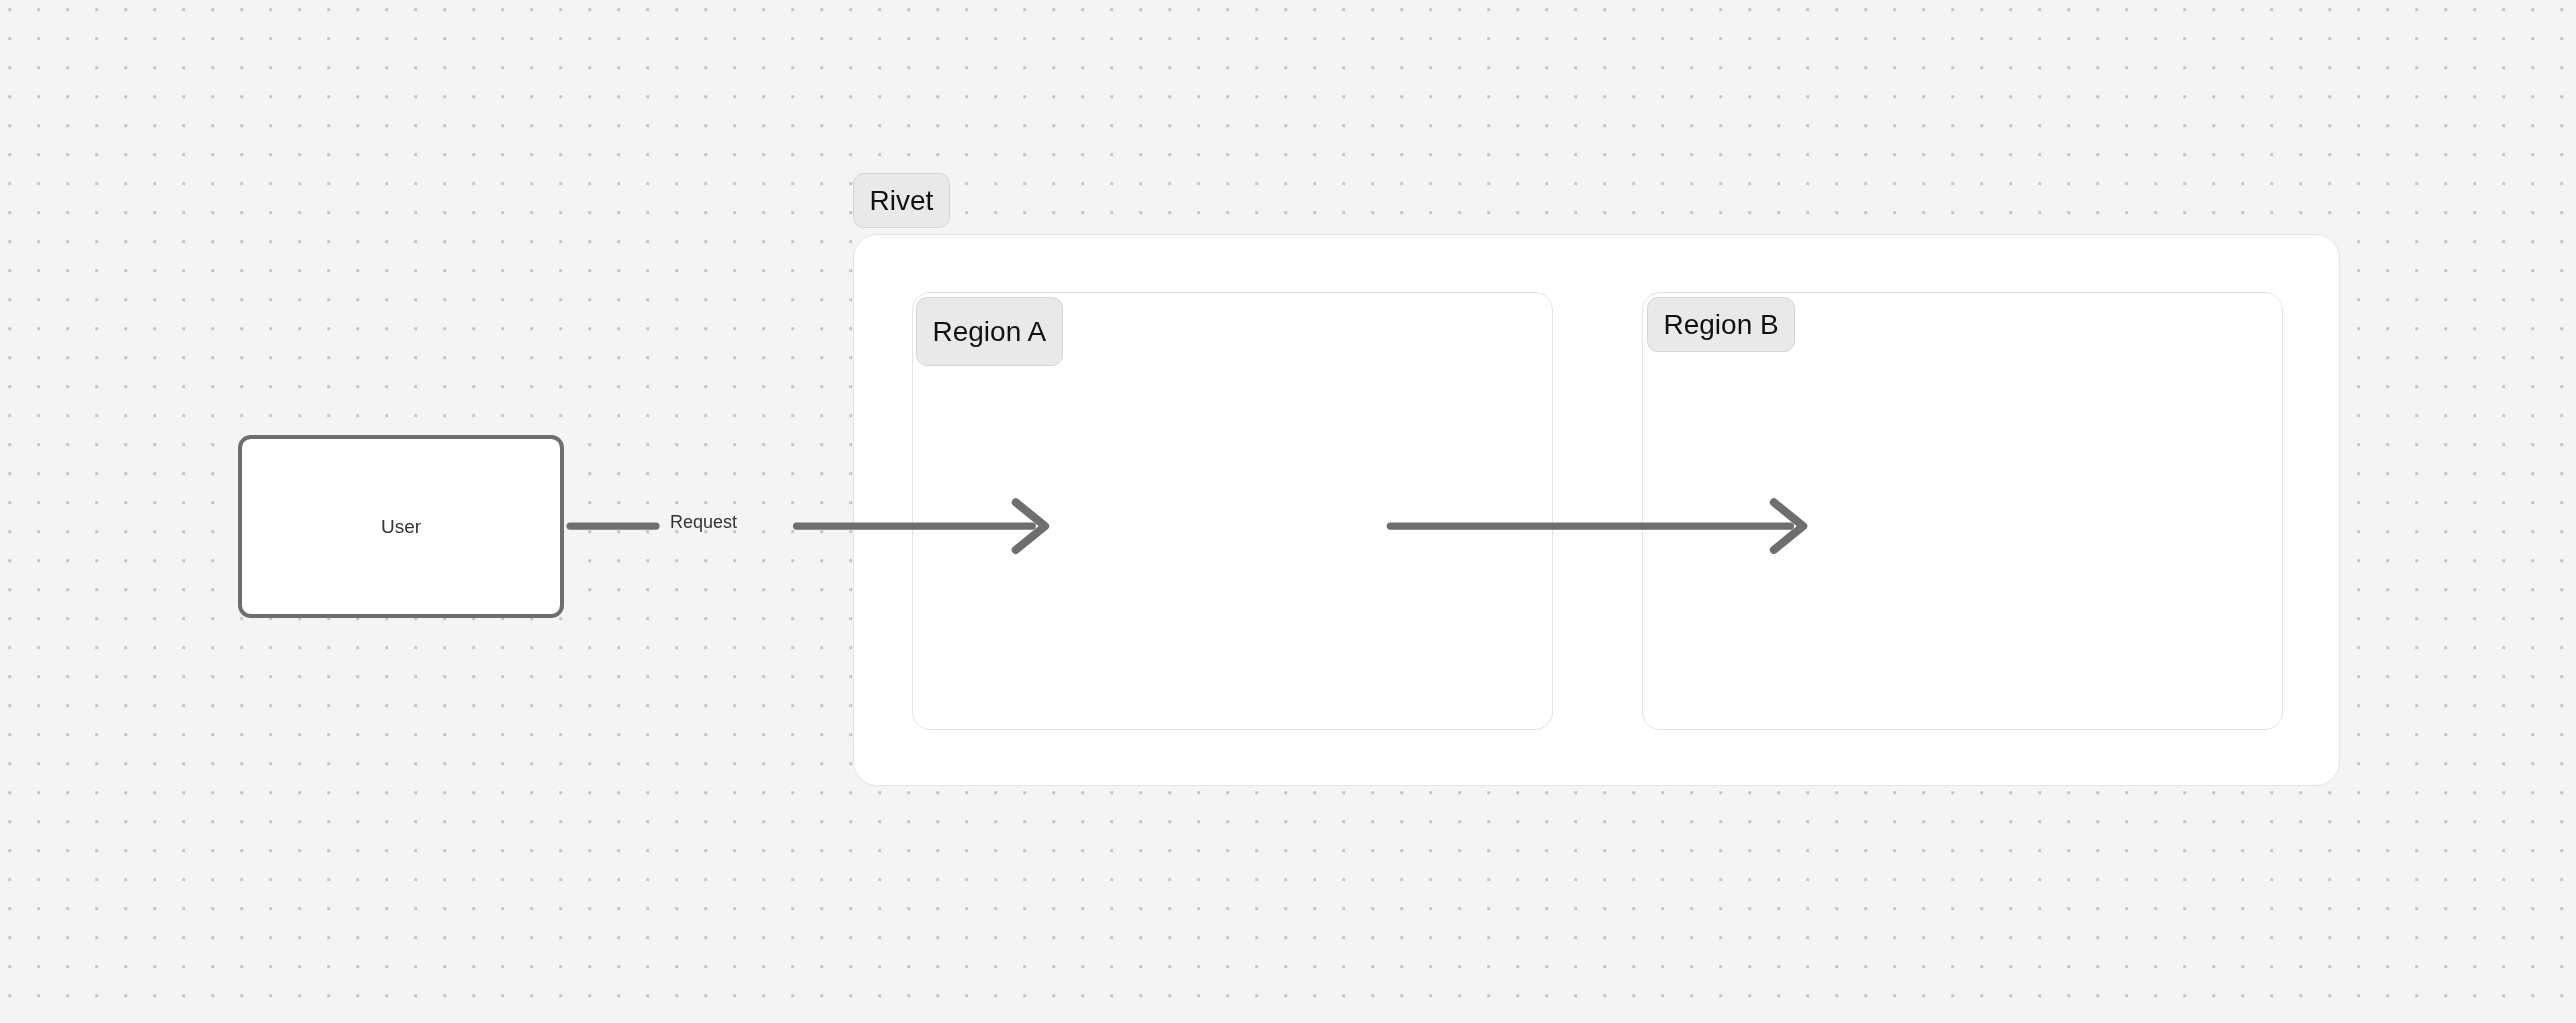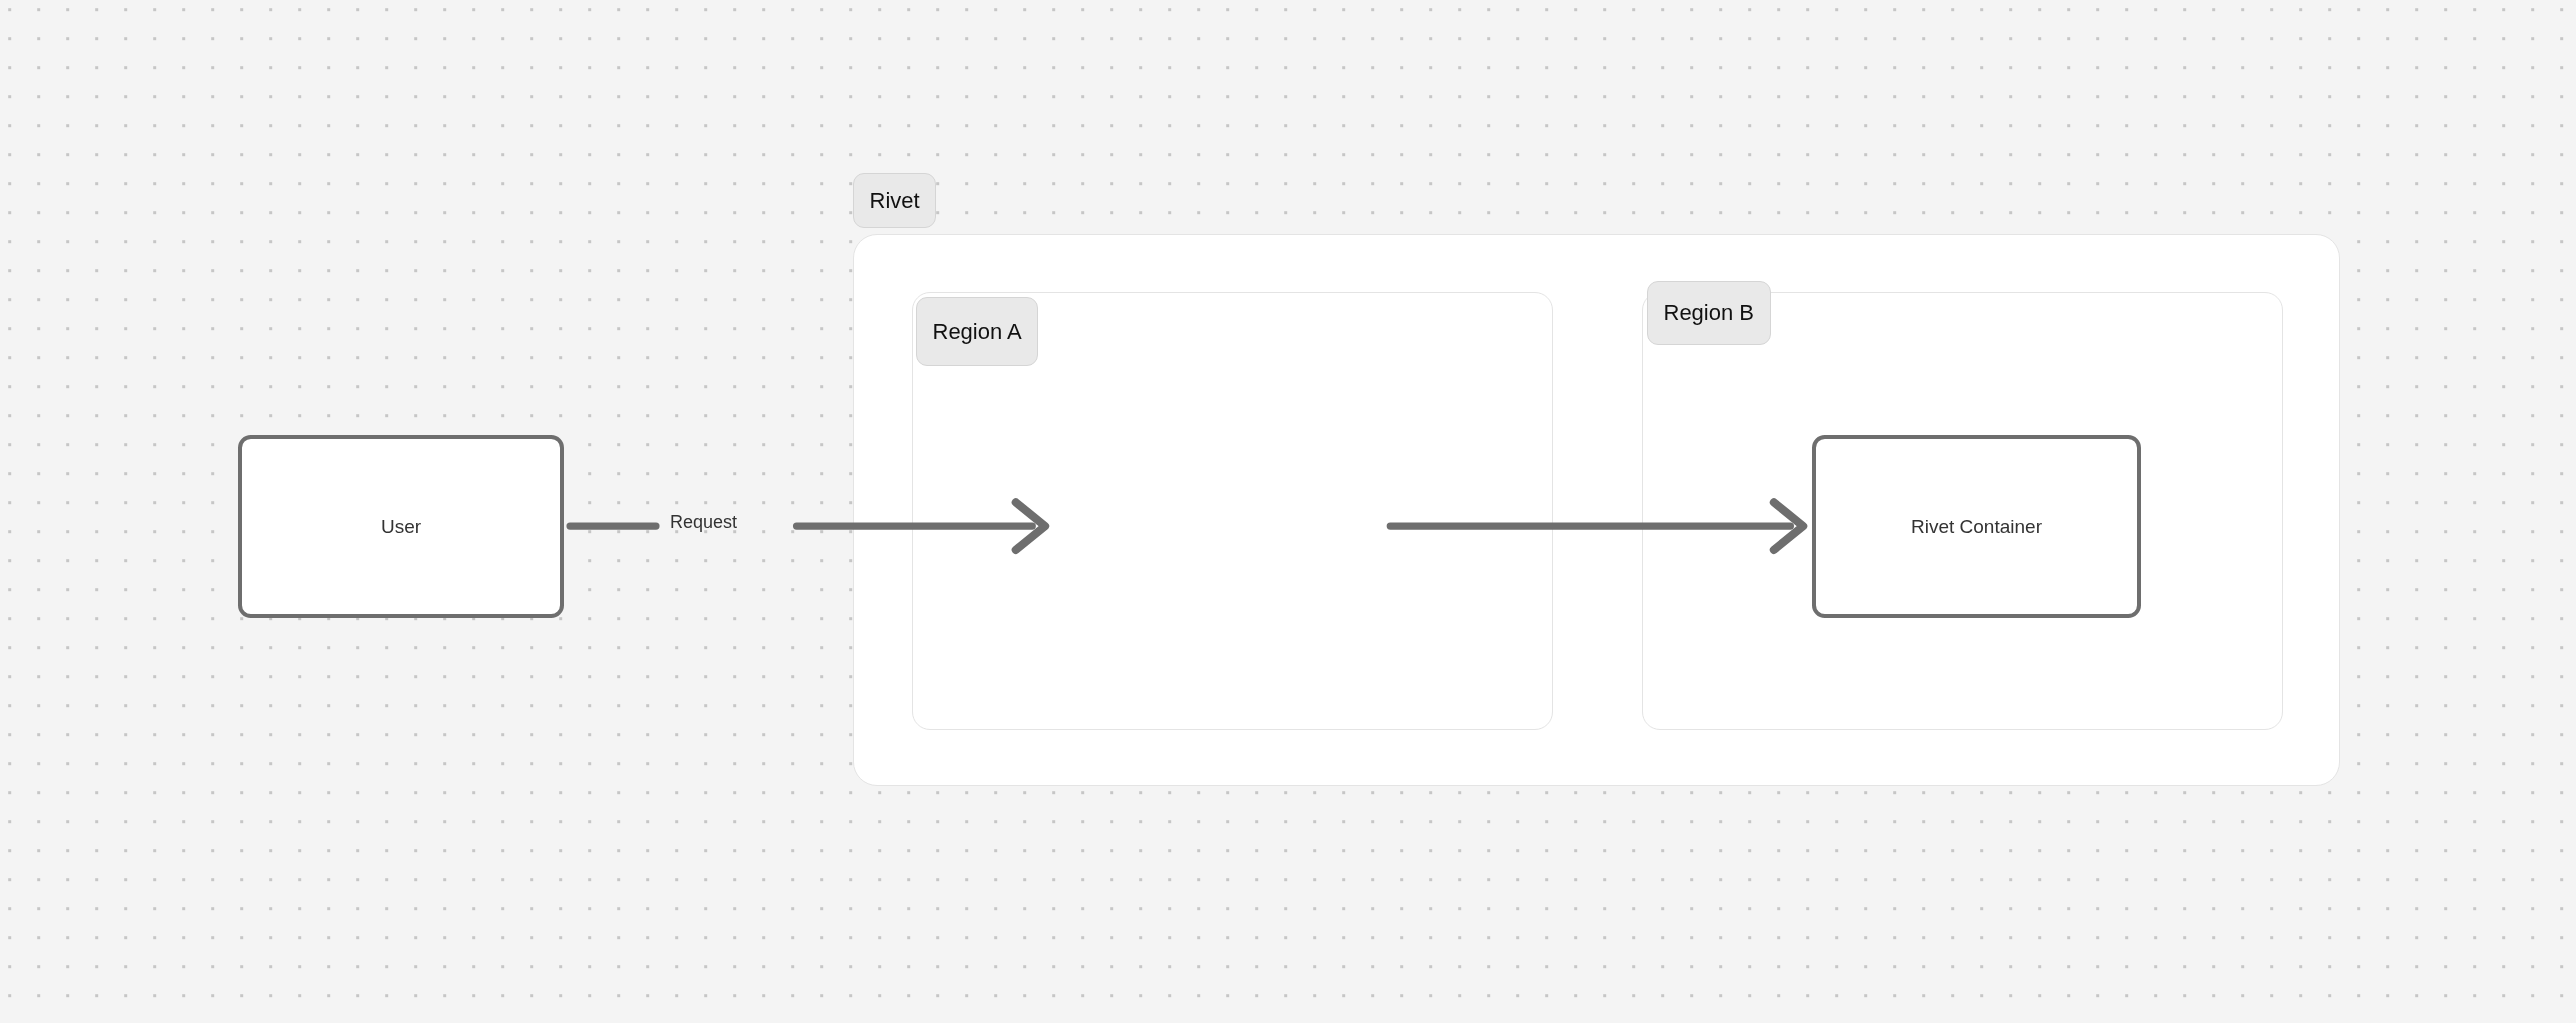--- a/index.html
+++ b/index.html
@@ -58,43 +58,43 @@
   .group-badge {
     position: absolute;
     display: flex;
     align-items: center;
     justify-content: center;
     background: #e9e9e9;
     border: 1.8px solid #d5d5d5;
     border-radius: 11px;
     box-sizing: border-box;
     color: #111111;
-    font-size: 22px;
+    font-size: 28px;
     line-height: 1;
     padding: 0 15.5px;
     white-space: nowrap;
     z-index: 5;
   }
 
   #badge-rivet {
     left: 853px;
     top: 173px;
     height: 55px;
   }
 
   #badge-region-a {
     left: 916px;
     top: 297px;
     height: 69px;
   }
 
   #badge-region-b {
     left: 1647px;
-    top: 281px;
-    height: 64px;
+    top: 297px;
+    height: 55px;
   }
 
   
   .node {
     position: absolute;
     display: flex;
     align-items: center;
     justify-content: center;
     background: #ffffff;
     border: 4.6px solid #6e6e6e;
@@ -180,18 +180,17 @@
 
   <div class="group-badge" id="badge-rivet">Rivet</div>
 
   <div class="group-badge" id="badge-region-a">Region A</div>
 
   <div class="group-badge" id="badge-region-b">Region B</div>
 
   <div class="node" id="node-user">User</div>
 
 
-  <div class="node" id="node-rivet-container">Rivet Container</div>
 
   <div class="edge-label" id="edge-label-request">Request</div>
 
 </div>
 
 
 </body></html>

